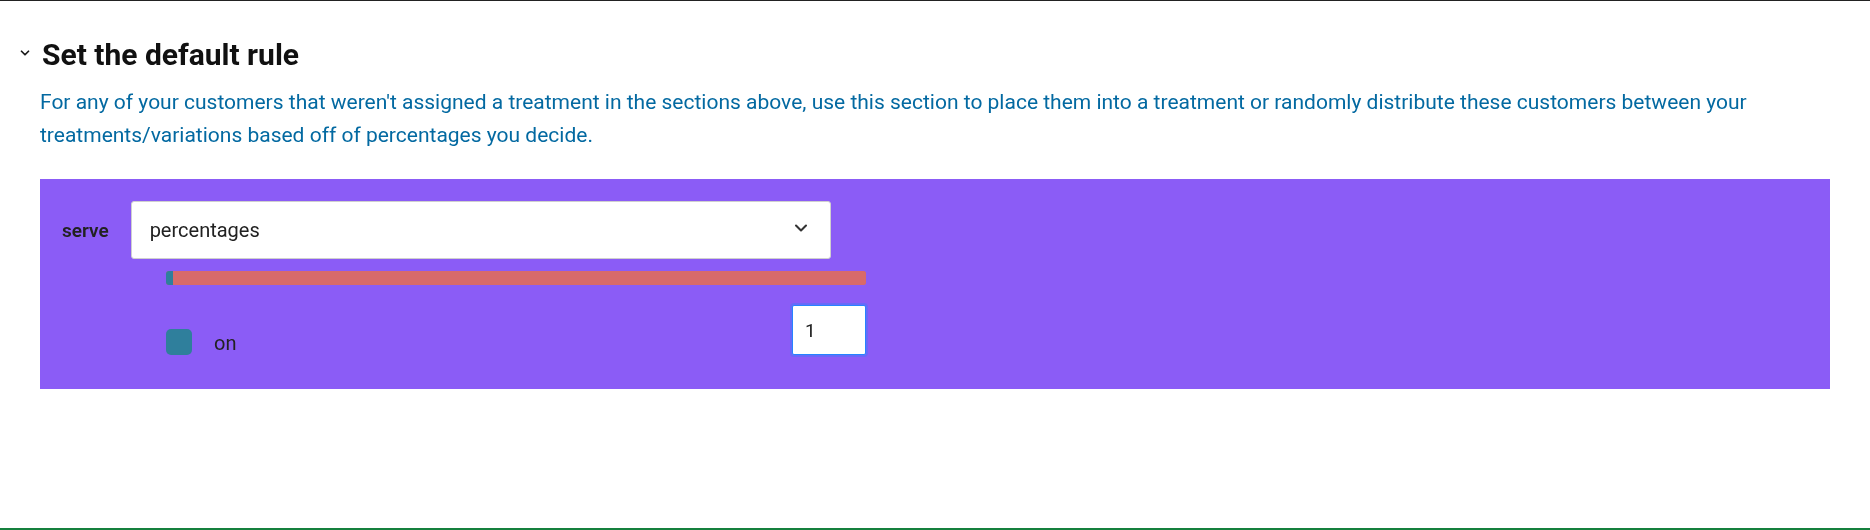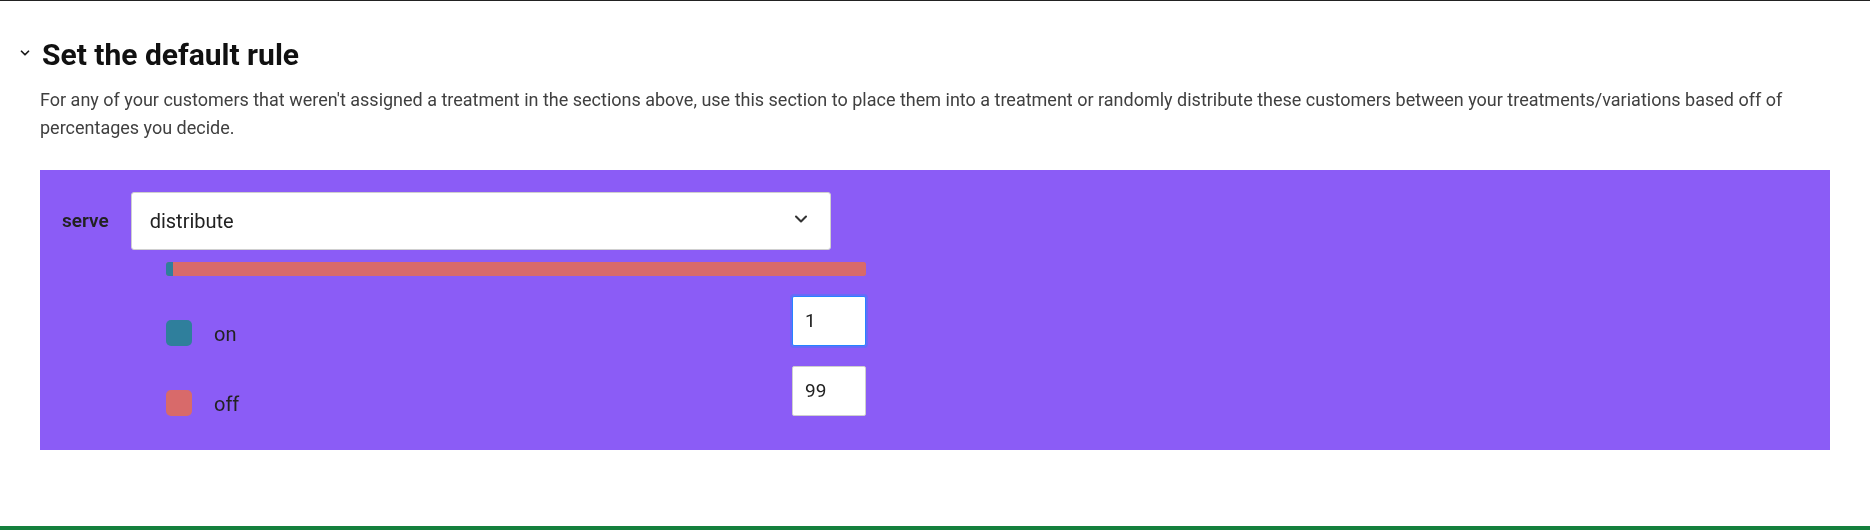--- a/index.html
+++ b/index.html
@@ -8,21 +8,21 @@
       padding: 0;
     }
     body {
       font-family: -apple-system, BlinkMacSystemFont, "Segoe UI", Roboto, Helvetica, Arial, sans-serif;
       color: #1a1a1a;
       background: #fff;
       padding: 0;
     }
     .outer {
       border-top: 1px solid #222;
-      border-bottom: 4px solid #15803d;
+      border-bottom: 2px solid #15803d;
       width: 1870px;
       height: 530px;
       padding-top: 36px;
       padding-bottom: 36px;
     }
     .header-row {
       display: flex;
       align-items: center;
       gap: 10px;
       padding-left: 18px;
@@ -31,22 +31,22 @@
       width: 14px;
       height: 14px;
       color: #1a1a1a;
     }
     .title {
       font-size: 30px;
       font-weight: 700;
       color: #111;
     }
     .description {
-      font-size: 18px;
-      color: #404040;
+      font-size: 21px;
+      color: #0369a1;
       line-height: 1.55;
       padding: 14px 28px 0 40px;
       max-width: 1820px;
     }
     .panel {
       margin: 28px 40px 0 40px;
       background: #8b5cf6;
       padding: 22px 22px 34px 22px;
       max-width: 1790px;
     }
@@ -157,21 +157,21 @@
   </div>
 
   <p class="description">For any of your customers that weren't assigned a treatment in the sections above, use this section to place them into a treatment or randomly distribute these customers between your treatments/variations based off of percentages you decide.</p>
 
   <div class="panel">
 
     <div class="serve-row">
       <span class="serve-label">serve</span>
       <div class="select-wrap">
         <div class="select-box">
-          <span>distribute</span>
+          <span>percentages</span>
         </div>
         <span class="select-caret">
           <svg width="20" height="20" viewBox="0 0 24 24" fill="none" stroke="currentColor" stroke-width="2.5" stroke-linecap="round" stroke-linejoin="round">
             <polyline points="6 9 12 15 18 9"></polyline>
           </svg>
         </span>
       </div>
     </div>
 
     <div class="indent-block">
@@ -180,23 +180,18 @@
         <div class="bar-on" style="width:1%"></div>
         <div class="bar-off" style="width:99%"></div>
       </div>
 
       <div class="treatment-row">
         <div class="swatch on"></div>
         <span class="treat-name">on</span>
         <input class="pct-input focused" type="text" value="1" style="">
       </div>
 
-      <div class="treatment-row">
-        <div class="swatch off"></div>
-        <span class="treat-name">off</span>
-        <input class="pct-input" type="text" value="99" style="">
-      </div>
 
     </div>
 
   </div>
 
 </div>
 
 </body></html>

